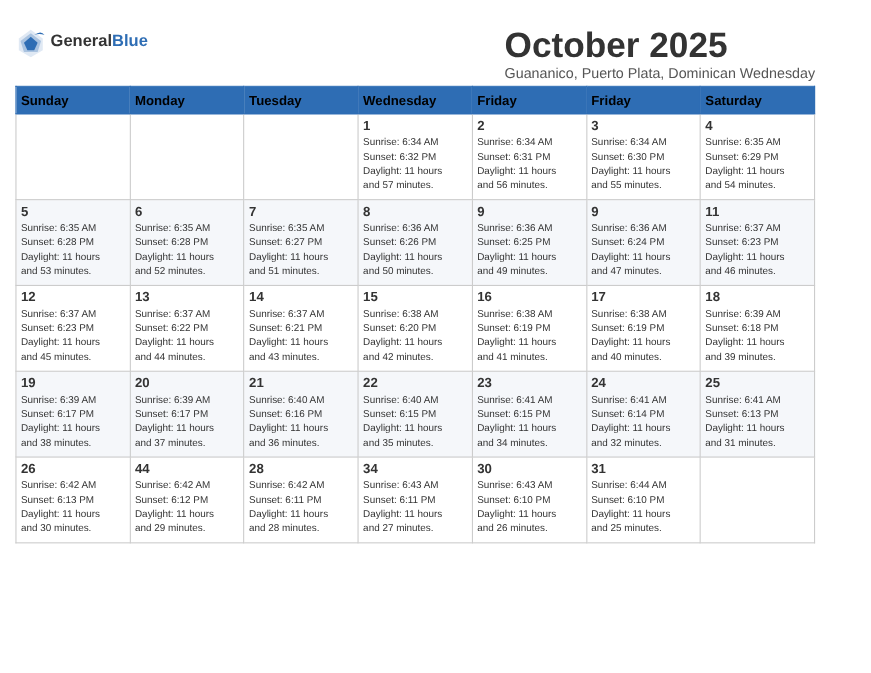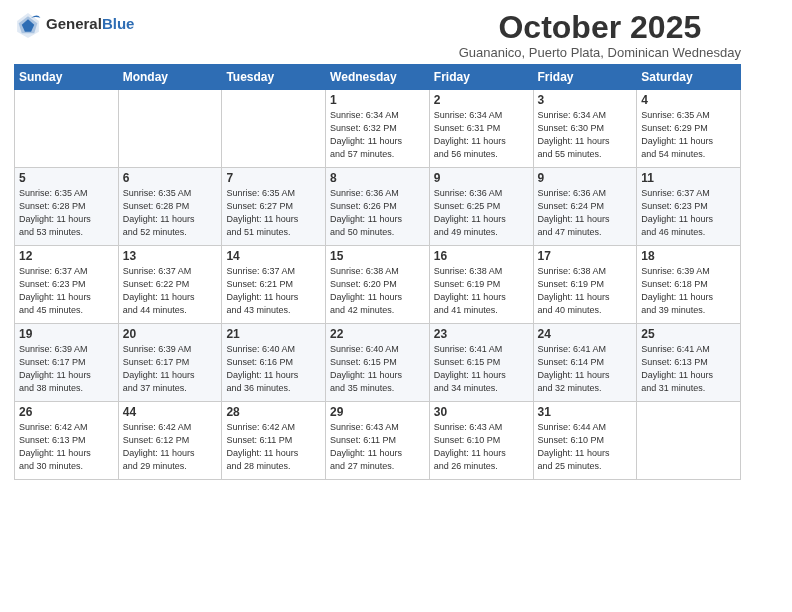--- a/index.html
+++ b/index.html
@@ -5,21 +5,21 @@
     * { margin: 0; padding: 0; box-sizing: border-box; }
     body {
       font-family: Arial, sans-serif;
       background: #fff;
       width: 792px;
       height: 612px;
       overflow: hidden;
     }
     .container {
       width: 755px;
-      padding: 10px 14px;
+      padding: 24px 14px;
     }
     .header-row {
       display: flex;
       align-items: flex-start;
       justify-content: space-between;
       margin-bottom: 4px;
     }
     .logo {
       display: flex;
       align-items: center;
@@ -33,40 +33,40 @@
     .logo-text-blue {
       font-size: 15px;
       font-weight: bold;
       color: #2e6db4;
     }
     .logo-icon {
       width: 28px;
       height: 28px;
     }
     .title-block {
-      text-align: center;
+      text-align: left;
     }
     .month-title {
       font-size: 32px;
       font-weight: bold;
       color: #333;
       line-height: 1.1;
     }
     .subtitle {
       font-size: 13px;
       color: #555;
     }
     table {
       width: 100%;
       border-collapse: collapse;
       table-layout: fixed;
     }
     thead tr th {
       background-color: #2e6db4;
-      color: #ffffff;
+      color: #000000;
       font-size: 12px;
       font-weight: bold;
       padding: 5px 4px;
       text-align: left;
       border: 1px solid #2e6db4;
       margin-top: 12px;
     }
     tbody tr td {
       border: 1px solid #ccc;
       vertical-align: top;
@@ -330,21 +330,21 @@
 and 29 minutes.</div>
           </td>
           <td>
             <span class="day-number">28</span>
             <div class="day-info" style="white-space: pre-line;">Sunrise: 6:42 AM
 Sunset: 6:11 PM
 Daylight: 11 hours
 and 28 minutes.</div>
           </td>
           <td>
-            <span class="day-number">29</span>
+            <span class="day-number">34</span>
             <div class="day-info" style="white-space: pre-line;">Sunrise: 6:43 AM
 Sunset: 6:11 PM
 Daylight: 11 hours
 and 27 minutes.</div>
           </td>
           <td>
             <span class="day-number">30</span>
             <div class="day-info" style="white-space: pre-line;">Sunrise: 6:43 AM
 Sunset: 6:10 PM
 Daylight: 11 hours

